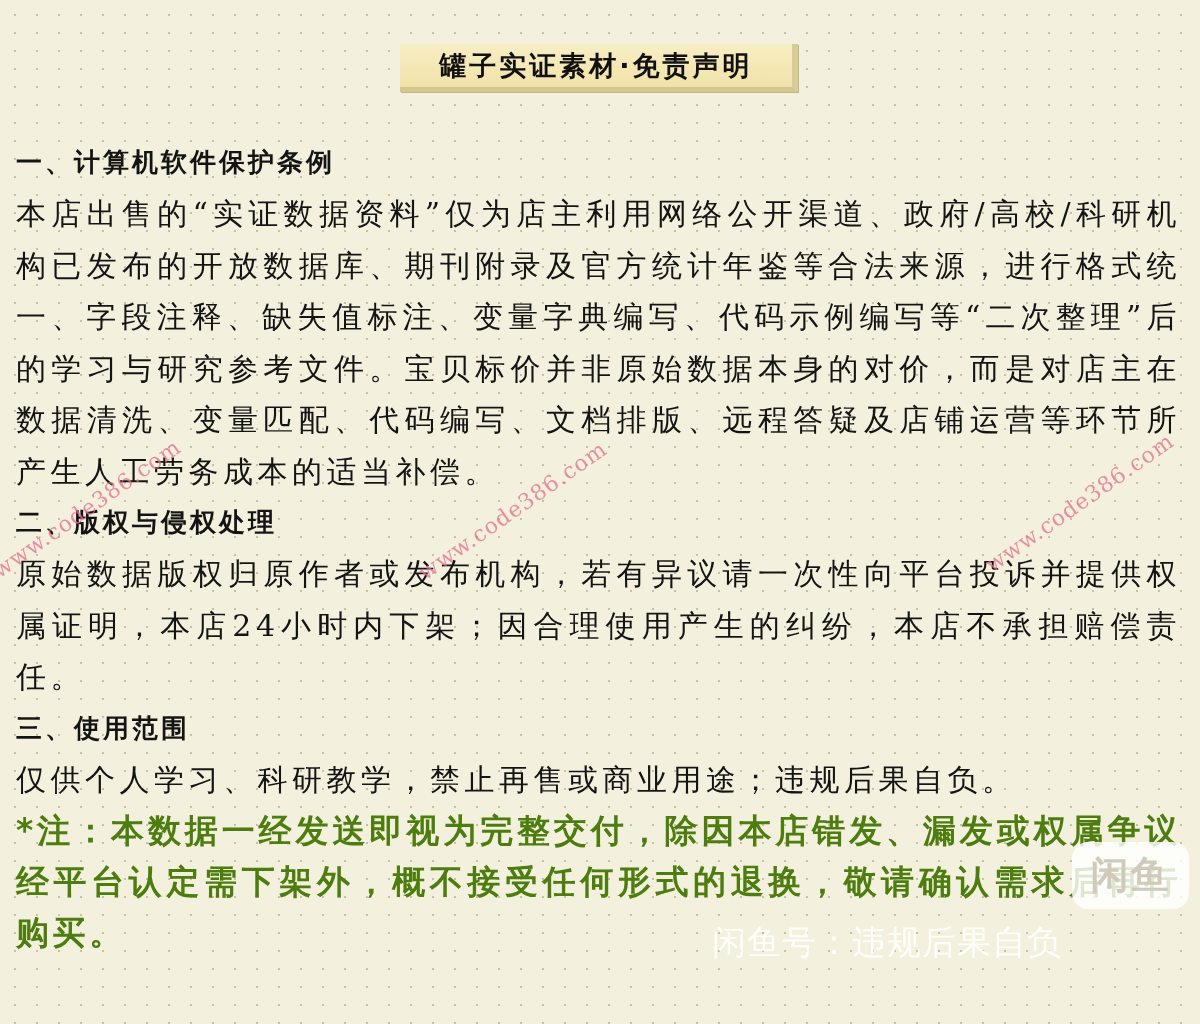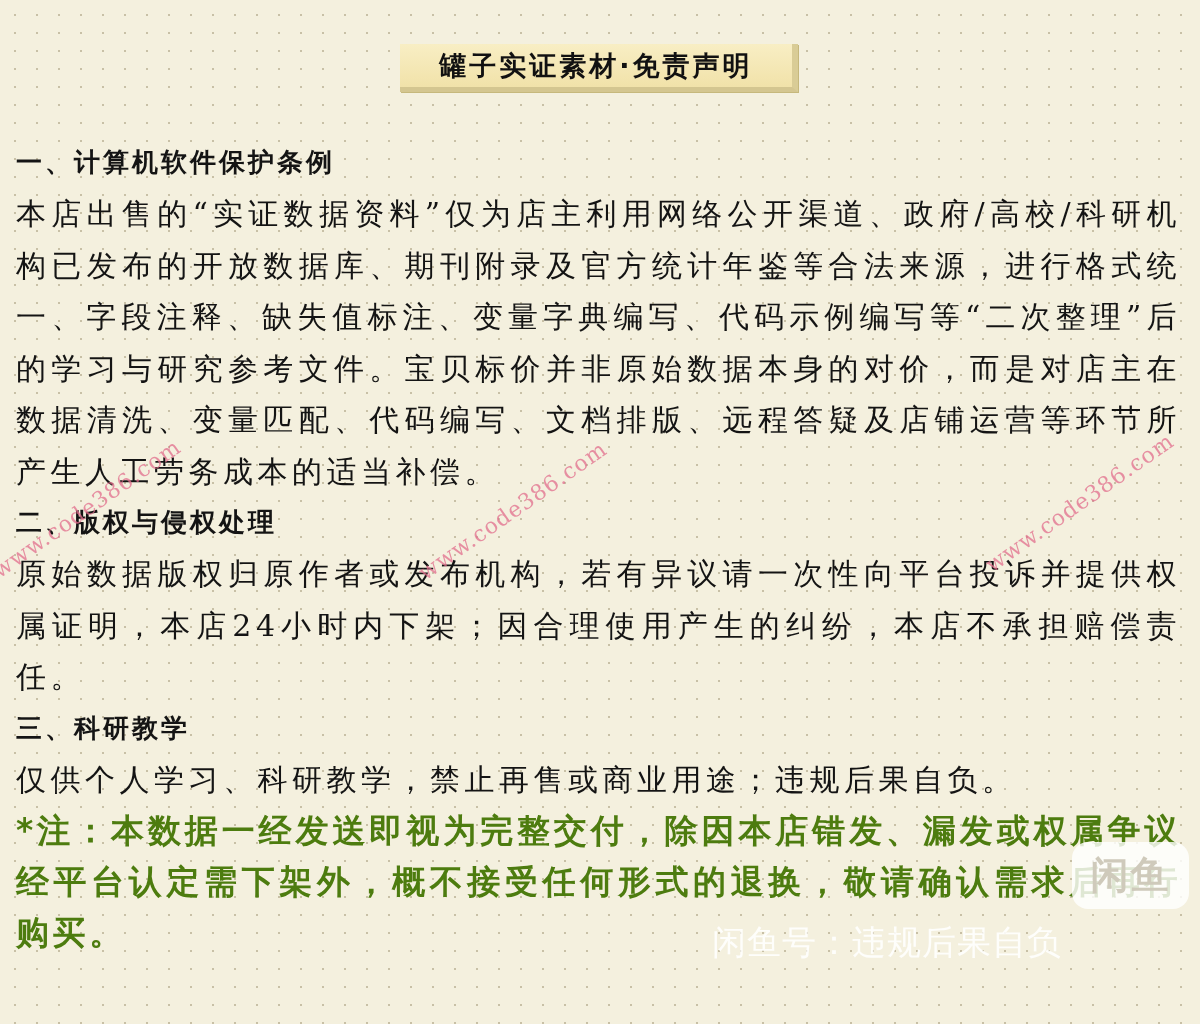--- a/index.html
+++ b/index.html
@@ -138,21 +138,21 @@
       <div class="section-heading">一、计算机软件保护条例</div>
       <div class="para">本店出售的“实证数据资料”仅为店主利用网络公开渠道、政府/高校/科研机构已发布的开放数据库、期刊附录及官方统计年鉴等合法来源，进行格式统一、字段注释、缺失值标注、变量字典编写、代码示例编写等“二次整理”后的学习与研究参考文件。宝贝标价并非原始数据本身的对价，而是对店主在数据清洗、变量匹配、代码编写、文档排版、远程答疑及店铺运营等环节所产生人工劳务成本的适当补偿。</div>
     </div>
 
     <div>
       <div class="section-heading">二、版权与侵权处理</div>
       <div class="para">原始数据版权归原作者或发布机构，若有异议请一次性向平台投诉并提供权属证明，本店24小时内下架；因合理使用产生的纠纷，本店不承担赔偿责任。</div>
     </div>
 
     <div>
-      <div class="section-heading">三、科研教学</div>
+      <div class="section-heading">三、使用范围</div>
       <div class="para">仅供个人学习、科研教学，禁止再售或商业用途；违规后果自负。</div>
     </div>
 
 
 
     <div class="note">*注：本数据一经发送即视为完整交付，除因本店错发、漏发或权属争议经平台认定需下架外，概不接受任何形式的退换，敬请确认需求后再行购买。</div>
   </div>
 
   <div class="watermark wm1">www.code386.com</div>
   <div class="watermark wm2">www.code386.com</div>

